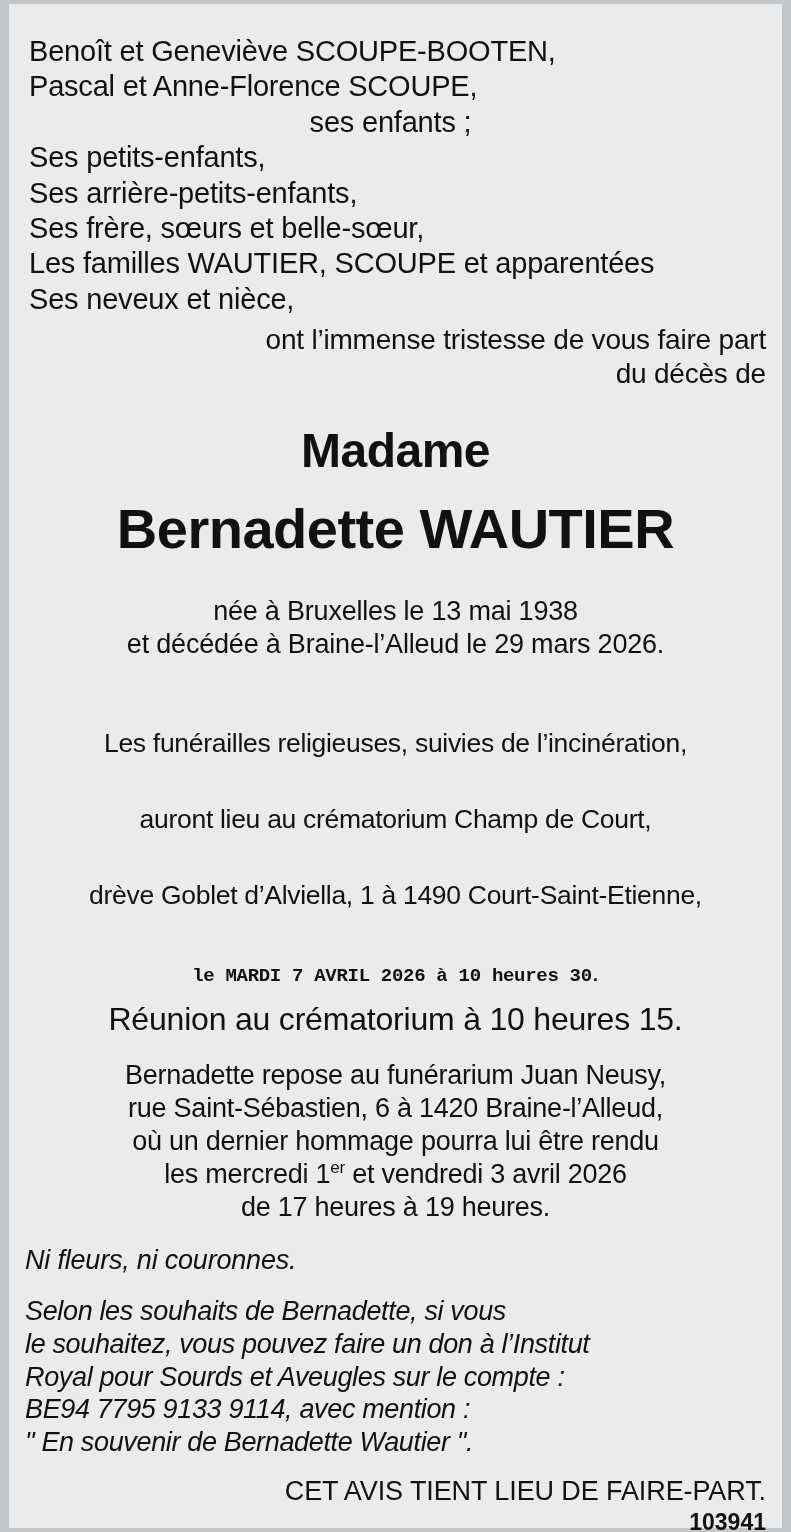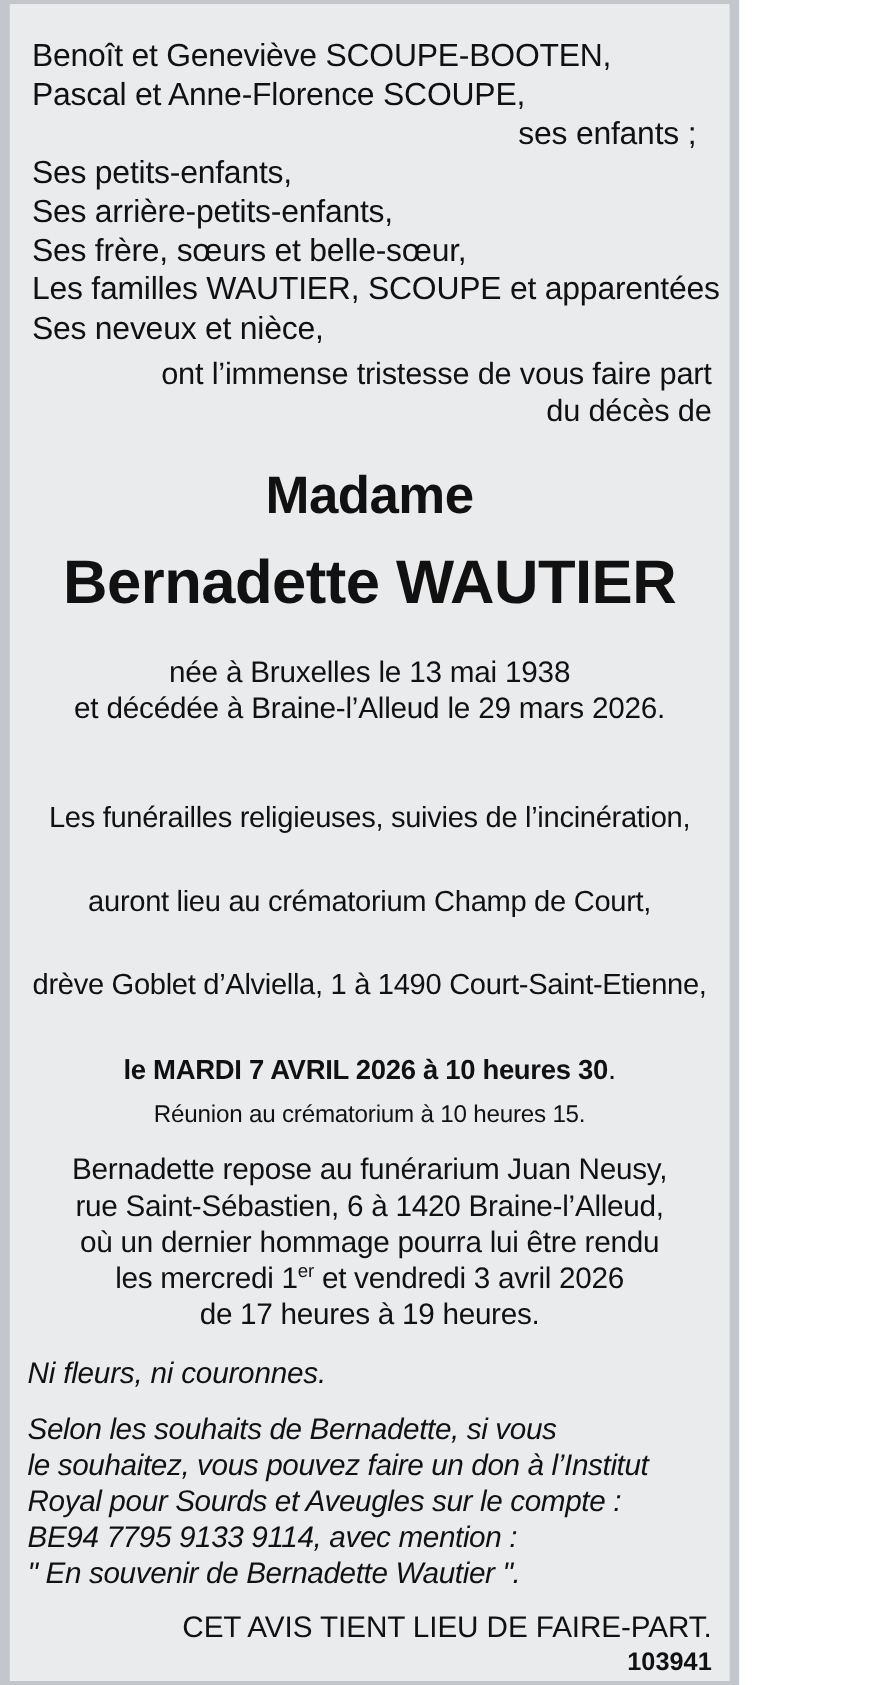--- a/index.html
+++ b/index.html
@@ -10,21 +10,21 @@
   body {
     width: 791px;
     height: 1532px;
     font-family: "Liberation Sans", sans-serif;
     color: #111111;
     overflow: hidden;
   }
   .notice {
     position: relative;
     box-sizing: border-box;
-    width: 672px;
+    width: 791px;
     height: 1532px;
     background: #e9eaec;
     border-left: 9px solid #c3c7cc;
     border-right: 9px solid #c3c7cc;
     border-top: 4px solid #c3c7cc;
     border-bottom: 4px solid #c3c7cc;
     padding: 0;
   }
   .inner {
     box-sizing: border-box;
@@ -44,21 +44,21 @@
   }
   .l-left   { text-align: left; }
 
   
   .family .line {
     font-size: 29px;
     letter-spacing: -0.2px;
     padding-left: 4px;
   }
   .family .indent-right {
-    text-align: right;
+    text-align: center;
     padding-right: 14px;
   }
   .announce {
     margin-top: 6px;
   }
   .announce .line {
     font-size: 28px;
     text-align: right;
     letter-spacing: -0.2px;
   }
@@ -95,28 +95,29 @@
     margin-top: 22px;
     text-align: center;
   }
   .funeral .line {
     font-size: 26.5px;
     letter-spacing: -0.3px;
     margin-top: 44px;
   }
   .funeral .bold {
     font-weight: bold;
-    font-size: 25px;
+    font-size: 19px;
+    font-family: Liberation Mono, monospace;
   }
   .reunion {
     margin-top: 12px;
     text-align: center;
   }
   .reunion .line {
-    font-size: 22px;
+    font-size: 32px;
     letter-spacing: -0.2px;
   }
   .repose {
     margin-top: 20px;
     text-align: center;
   }
   .repose .line {
     font-size: 27px;
     letter-spacing: -0.25px;
   }

